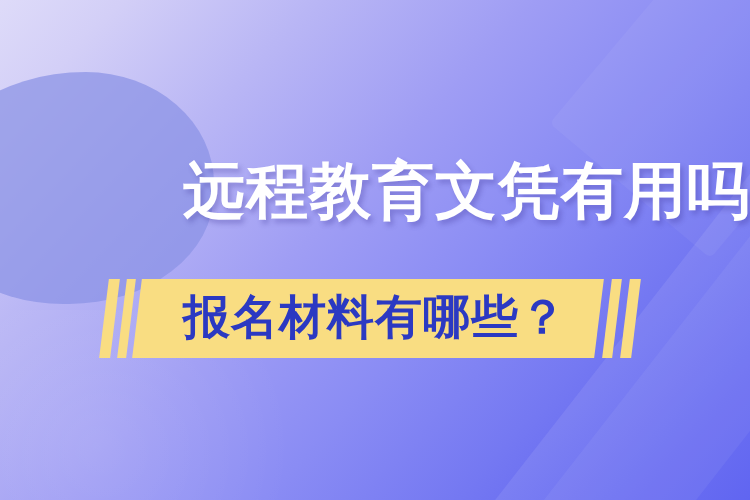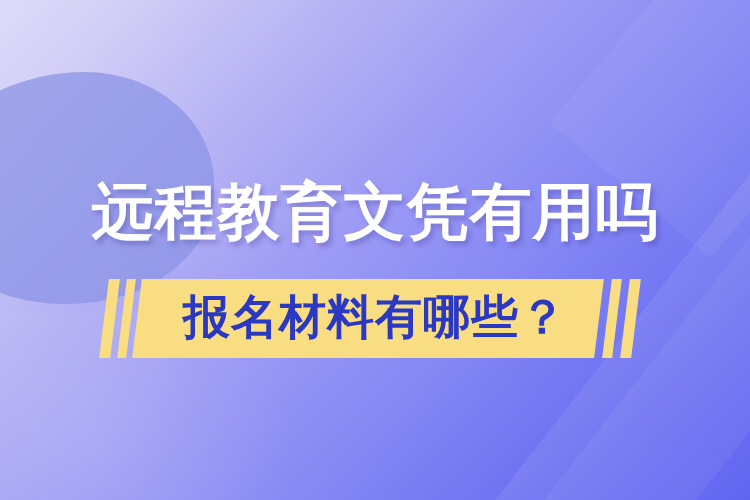--- a/index.html
+++ b/index.html
@@ -80,29 +80,28 @@
     height: 340px;
     background: radial-gradient(circle at 40% 40%, rgba(255,255,255,0.10), rgba(255,255,255,0) 68%);
   }
 
   
   .title {
     position: absolute;
     left: 0;
     top: 160px;
     width: 750px;
-    text-align: center;
+    text-align: right;
     color: #ffffff;
     font-size: 62px;
     line-height: 1;
     font-weight: bold;
     letter-spacing: 1px;
     text-shadow: 3px 4px 5px rgba(60,50,150,0.30);
     white-space: nowrap;
-    margin-top: 21px;
   }
 
   
   .banner-row {
     position: absolute;
     left: 0;
     top: 279px;
     width: 750px;
     height: 82px;
   }

